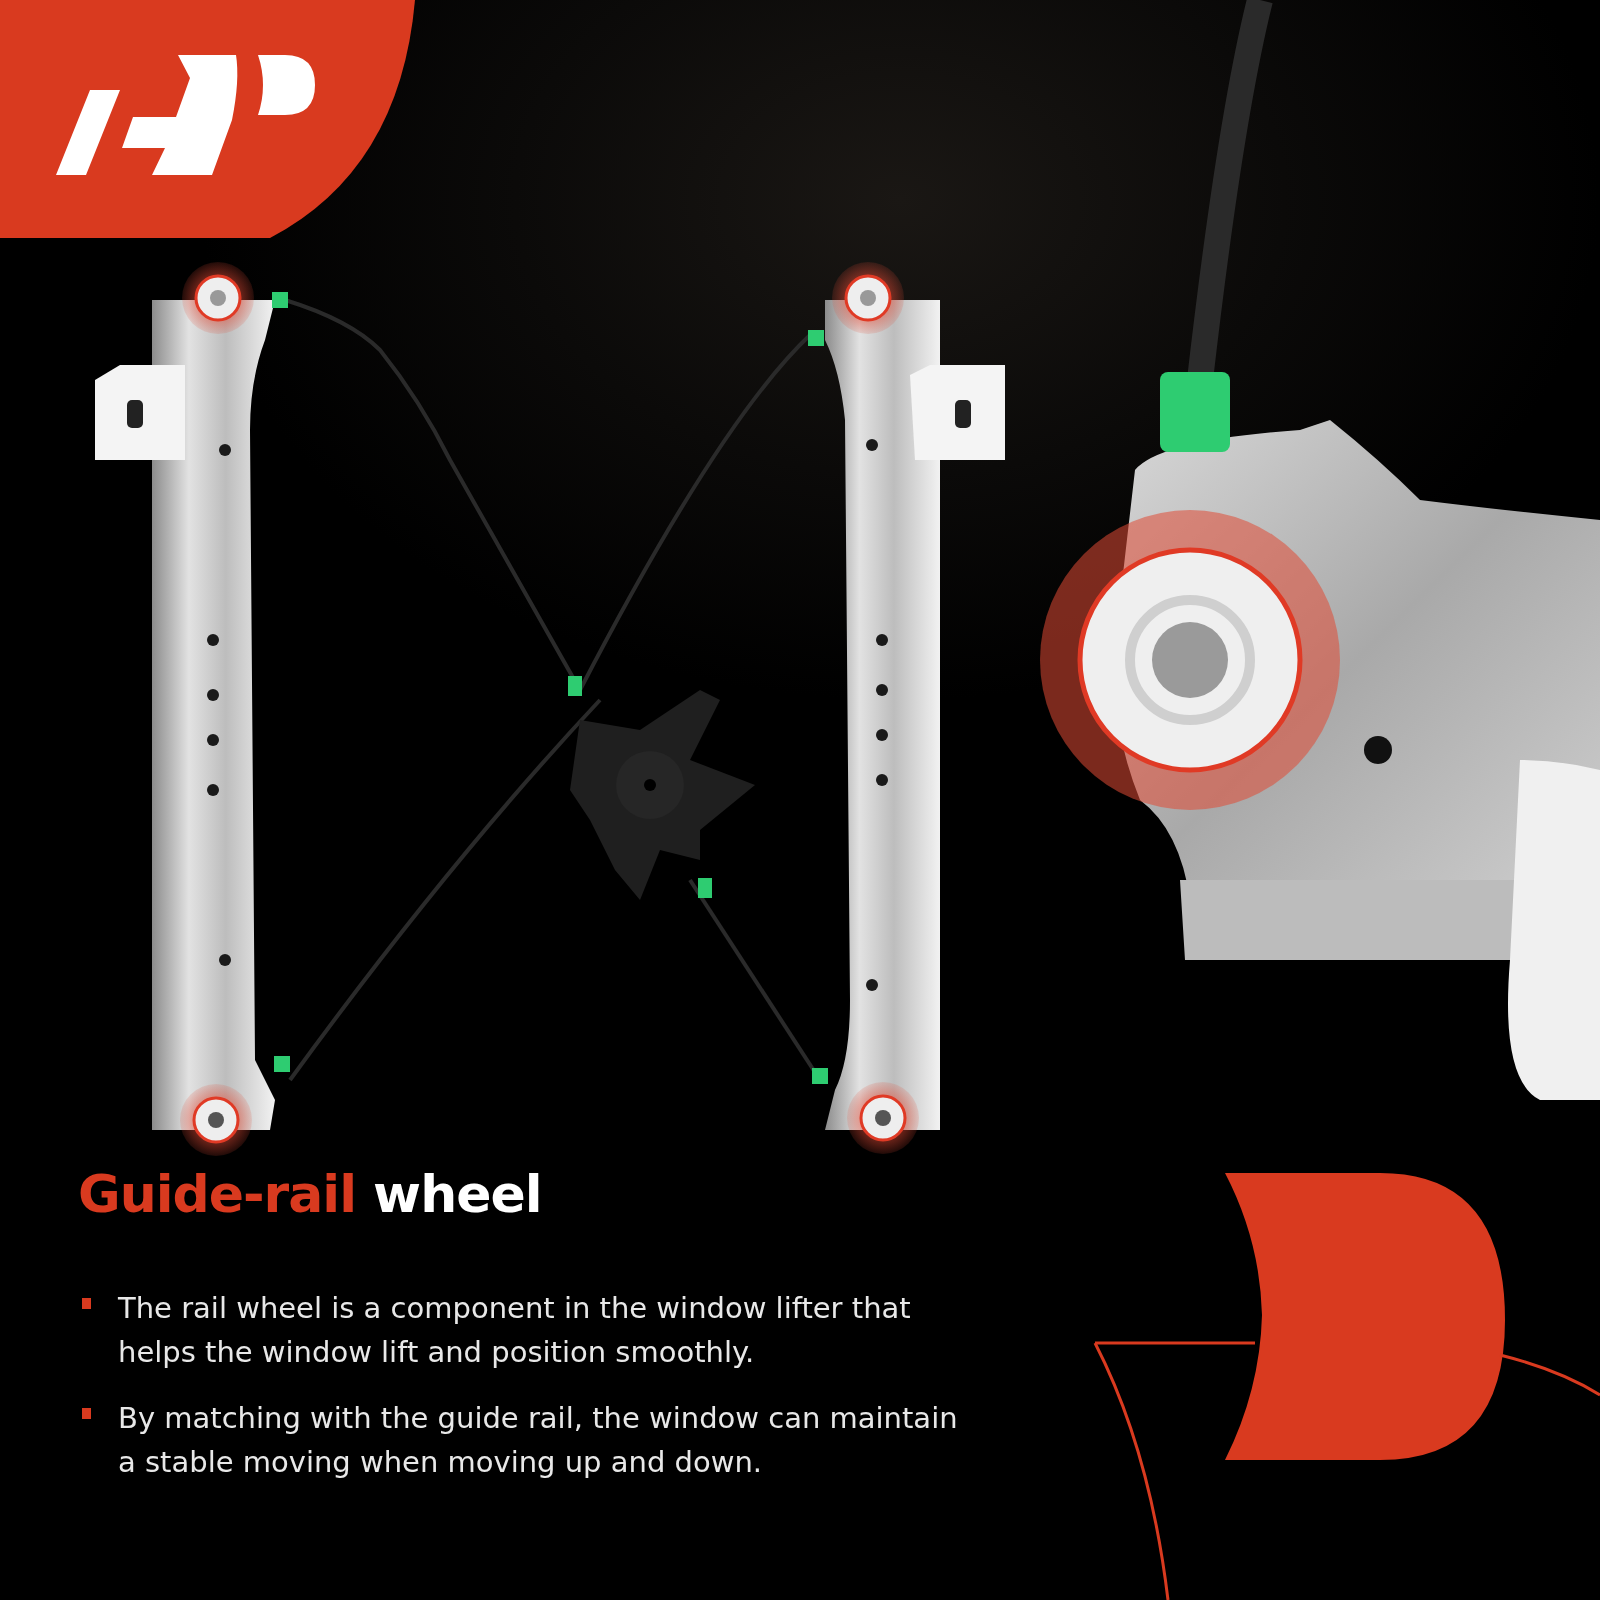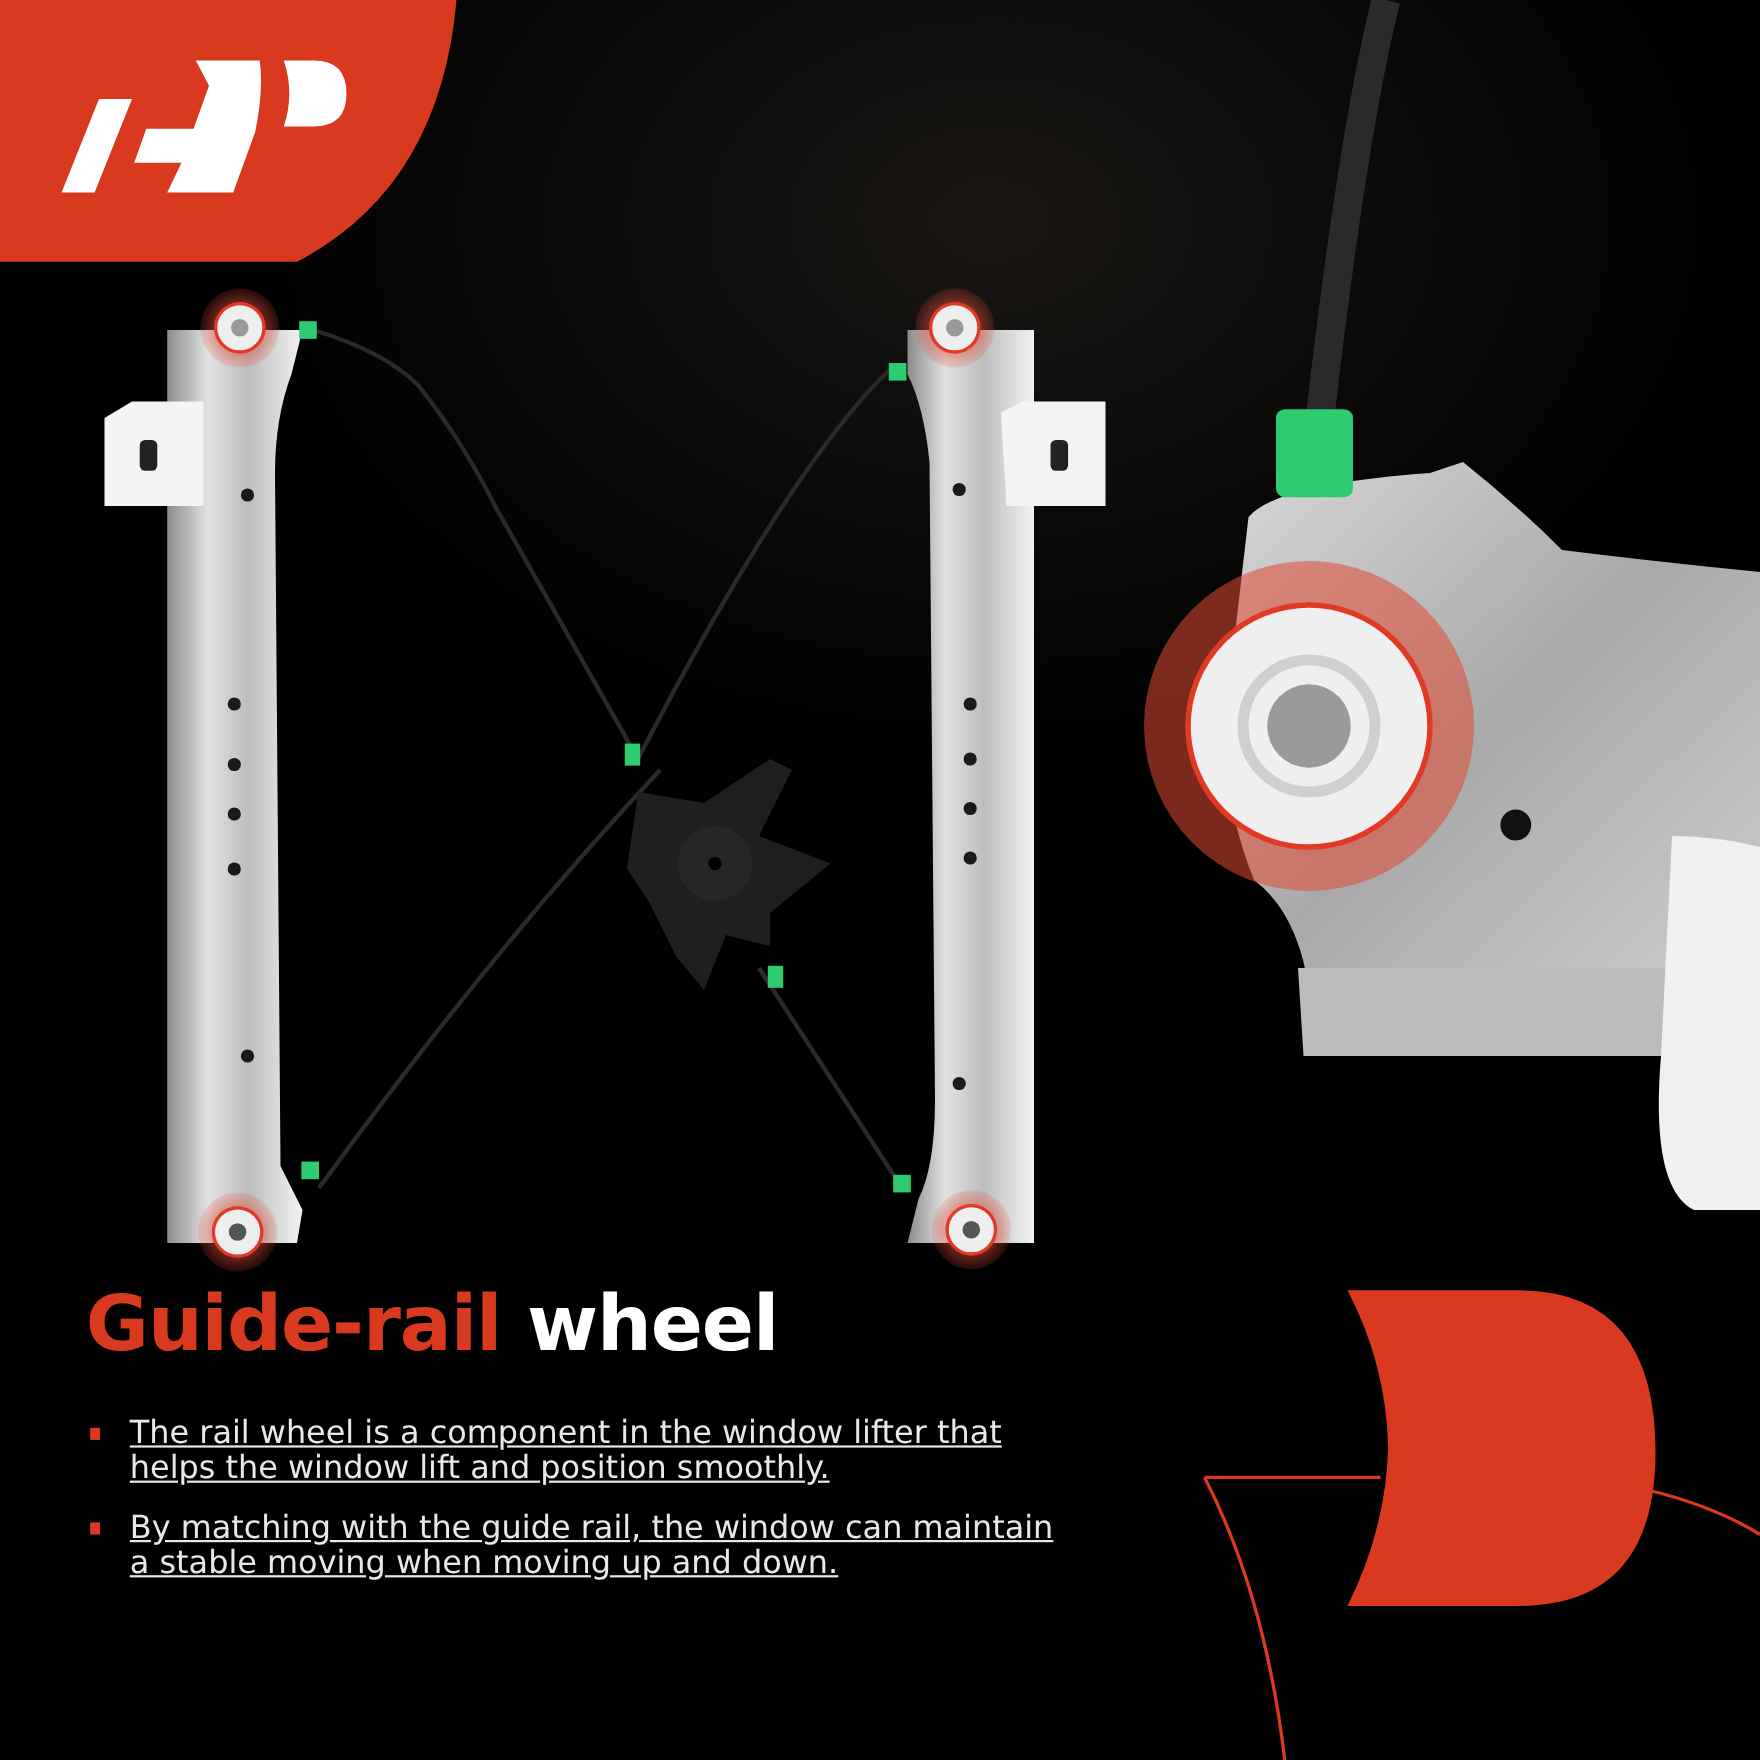--- a/index.html
+++ b/index.html
@@ -1,27 +1,27 @@
 <!DOCTYPE html>
 <html><head>
 <meta charset="utf-8">
 <style>
   html, body { margin: 0; padding: 0; background: #000; }
   body { width: 1600px; height: 1600px; position: relative; overflow: hidden;
          font-family: "DejaVu Sans", "Liberation Sans", sans-serif; }
   .bg { position: absolute; inset: 0; background:
         radial-gradient(ellipse 700px 500px at 900px 200px, #1a1714 0%, #0b0a09 55%, #000 100%); }
   svg.art { position: absolute; left: 0; top: 0; }
-  .headline { position: absolute; left: 78px; top: 1168px; font-size: 70px; font-weight: bold;
+  .headline { position: absolute; left: 78px; top: 1168px; font-size: 52px; font-weight: bold;
               letter-spacing: -1px; line-height: 1; white-space: nowrap; }
   .headline .accent { color: #d93a1f; }
   .headline .rest { color: #ffffff; }
   .bullets { position: absolute; left: 80px; top: 1286px; width: 900px; margin: 0; padding: 0; list-style: none; }
   .bullets li { position: relative; padding-left: 38px; color: #e8e8e8; font-size: 29px;
-                line-height: 32px; margin-bottom: 22px; text-decoration: underline; }
+                line-height: 44px; margin-bottom: 22px; }
   .bullets li .sq { position: absolute; left: 2px; top: 12px; width: 9px; height: 11px; background: #d93a1f; }
 </style>
 </head>
 <body>
 
 <div class="bg"></div>
 
 <svg class="art" width="1600" height="1600" viewBox="0 0 1600 1600">
   <defs>
     <linearGradient id="rail" x1="0" x2="1" y1="0" y2="0">

